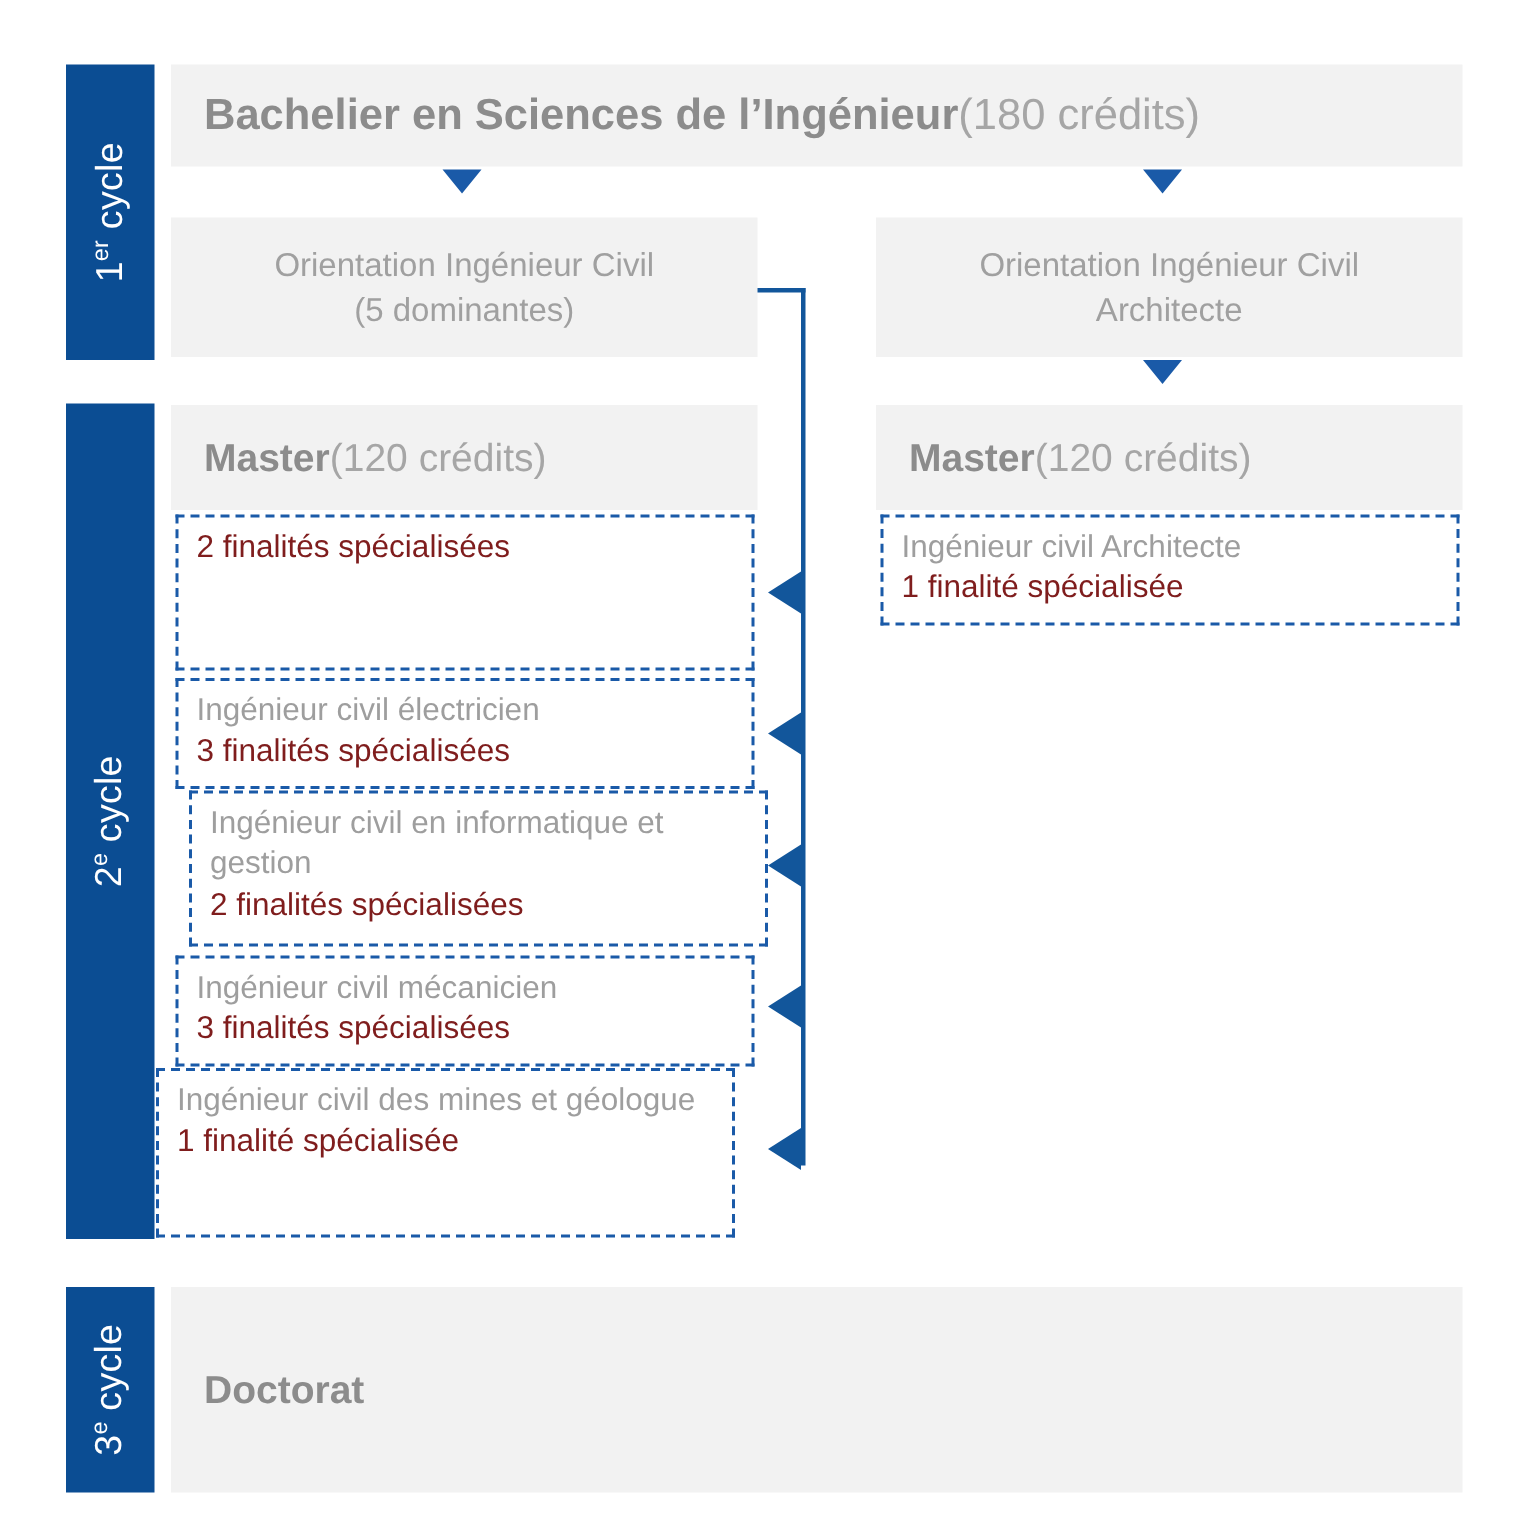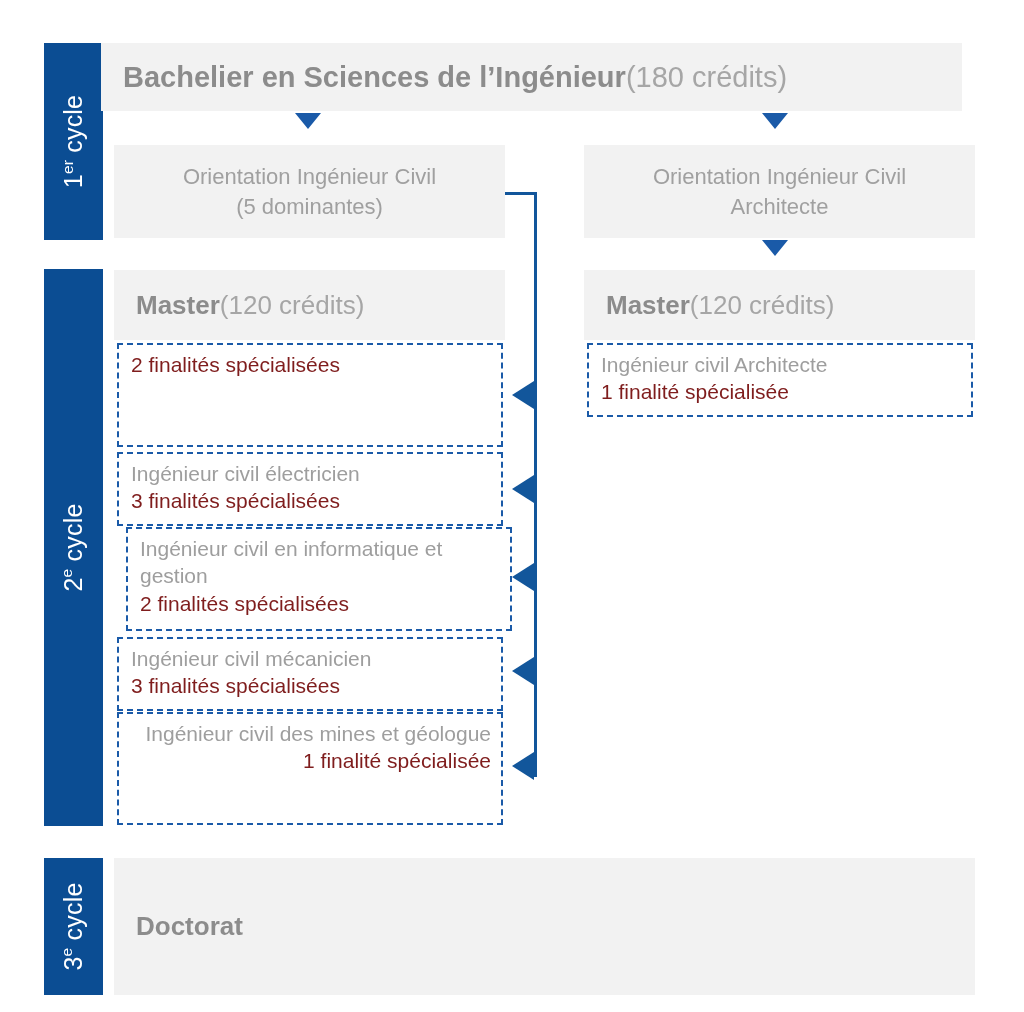--- a/index.html
+++ b/index.html
@@ -132,21 +132,21 @@
       <span>2</span><sup>e</sup><span> cycle</span>
     </div>
   </div>
 
   <div class="cycle-bar" style="top:858px; height:137px;">
     <div class="cycle-label">
       <span>3</span><sup>e</sup><span> cycle</span>
     </div>
   </div>
 
-  <div class="grey-box box-bachelor indent" style="left:101px; top:43px; width:861px; height:68px;text-align:right;">
+  <div class="grey-box box-bachelor indent" style="left:114px; top:43px; width:861px; height:68px;text-align:right;">
     <span class="title-strong">Bachelier en Sciences de l’Ingénieur</span>
       <span class="title-normal"> (180 crédits)</span>
   </div>
 
   <div class="down-arrow" style="left:295px; top:113px;"></div>
   <div class="down-arrow" style="left:762px; top:113px;"></div>
 
   <div class="grey-box box-orientation center" style="left:114px; top:145px; width:391px; height:93px; flex-direction:column;">
     <span>Orientation Ingénieur Civil</span>
     <span>(5 dominantes)</span>
@@ -183,21 +183,21 @@
     <span class="prog-fin">2 finalités spécialisées</span>
   </div>
   <div class="left-arrow" style="left:512px; top:563px;"></div>
 
   <div class="dashed-box" style="left:117px; top:637px; width:386px; height:74px;">
     <span class="prog-name">Ingénieur civil mécanicien</span>
     <span class="prog-fin">3 finalités spécialisées</span>
   </div>
   <div class="left-arrow" style="left:512px; top:657px;"></div>
 
-  <div class="dashed-box" style="left:117px; top:712px; width:386px; height:113px;text-align:right;">
+  <div class="dashed-box" style="left:104px; top:712px; width:386px; height:113px;">
     <span class="prog-name">Ingénieur civil des mines et géologue</span>
     <span class="prog-fin">1 finalité spécialisée</span>
   </div>
   <div class="left-arrow" style="left:512px; top:752px;"></div>
 
   <div class="grey-box box-master indent" style="left:584px; top:270px; width:391px; height:70px;">
     <span class="title-strong">Master</span>
       <span class="title-normal"> (120 crédits)</span>
   </div>
 

